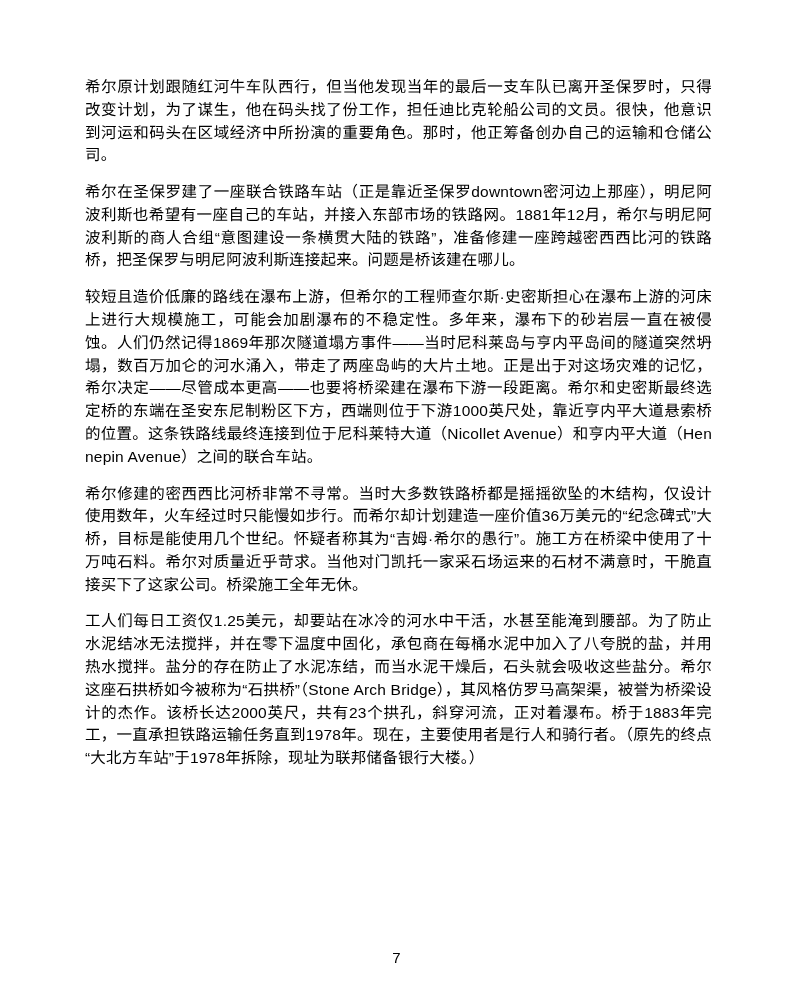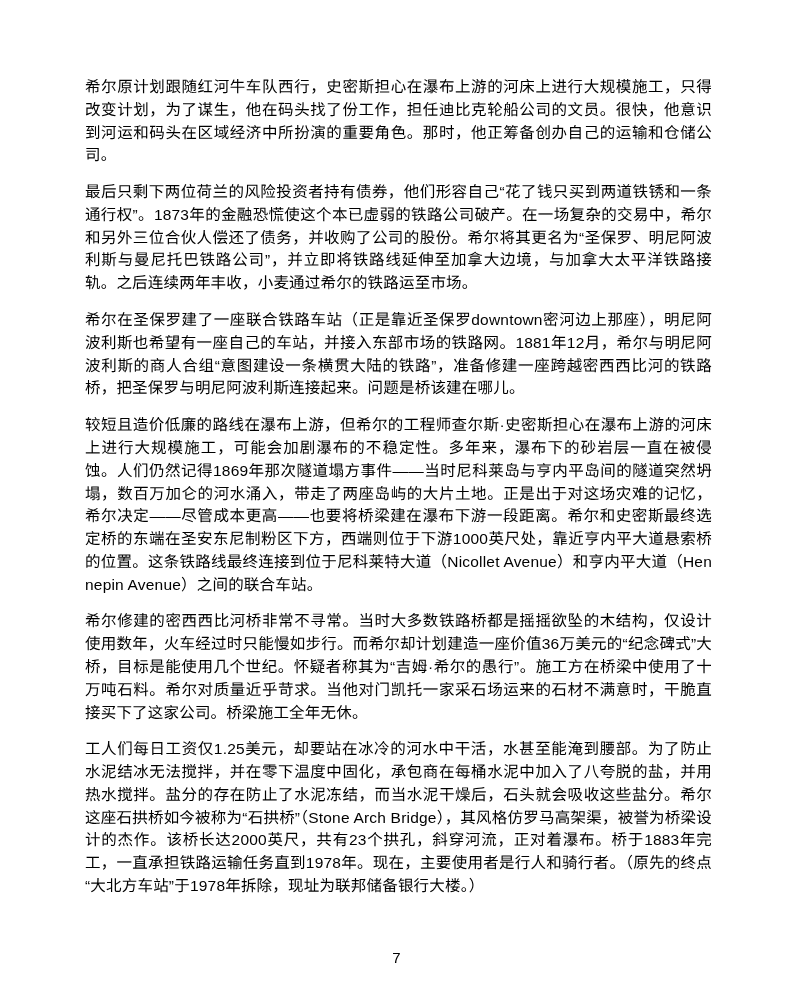--- a/index.html
+++ b/index.html
@@ -38,21 +38,20 @@
     text-align: center;
     font-size: 15px;
     color: #000000;
   }
 </style>
 </head>
 <body>
 
 <div class="page">
   <div class="content">
-    <p>希尔原计划跟随红河牛车队西行，史密斯担心在瀑布上游的河床上进行大规模施工，只得改变计划，为了谋生，他在码头找了份工作，担任迪比克轮船公司的文员。很快，他意识到河运和码头在区域经济中所扮演的重要角色。那时，他正筹备创办自己的运输和仓储公司。</p>
-    <p>最后只剩下两位荷兰的风险投资者持有债券，他们形容自己“花了钱只买到两道铁锈和一条通行权”。1873年的金融恐慌使这个本已虚弱的铁路公司破产。在一场复杂的交易中，希尔和另外三位合伙人偿还了债务，并收购了公司的股份。希尔将其更名为“圣保罗、明尼阿波利斯与曼尼托巴铁路公司”，并立即将铁路线延伸至加拿大边境，与加拿大太平洋铁路接轨。之后连续两年丰收，小麦通过希尔的铁路运至市场。</p>
+    <p>希尔原计划跟随红河牛车队西行，但当他发现当年的最后一支车队已离开圣保罗时，只得改变计划，为了谋生，他在码头找了份工作，担任迪比克轮船公司的文员。很快，他意识到河运和码头在区域经济中所扮演的重要角色。那时，他正筹备创办自己的运输和仓储公司。</p>
     <p>希尔在圣保罗建了一座联合铁路车站（正是靠近圣保罗downtown密河边上那座），明尼阿波利斯也希望有一座自己的车站，并接入东部市场的铁路网。1881年12月，希尔与明尼阿波利斯的商人合组“意图建设一条横贯大陆的铁路”，准备修建一座跨越密西西比河的铁路桥，把圣保罗与明尼阿波利斯连接起来。问题是桥该建在哪儿。</p>
     <p>较短且造价低廉的路线在瀑布上游，但希尔的工程师查尔斯·史密斯担心在瀑布上游的河床上进行大规模施工，可能会加剧瀑布的不稳定性。多年来，瀑布下的砂岩层一直在被侵蚀。人们仍然记得1869年那次隧道塌方事件——当时尼科莱岛与亨内平岛间的隧道突然坍塌，数百万加仑的河水涌入，带走了两座岛屿的大片土地。正是出于对这场灾难的记忆，希尔决定——尽管成本更高——也要将桥梁建在瀑布下游一段距离。希尔和史密斯最终选定桥的东端在圣安东尼制粉区下方，西端则位于下游1000英尺处，靠近亨内平大道悬索桥的位置。这条铁路线最终连接到位于尼科莱特大道（Nicollet Avenue）和亨内平大道（Hennepin Avenue）之间的联合车站。</p>
     <p>希尔修建的密西西比河桥非常不寻常。当时大多数铁路桥都是摇摇欲坠的木结构，仅设计使用数年，火车经过时只能慢如步行。而希尔却计划建造一座价值36万美元的“纪念碑式”大桥，目标是能使用几个世纪。怀疑者称其为“吉姆·希尔的愚行”。施工方在桥梁中使用了十万吨石料。希尔对质量近乎苛求。当他对门凯托一家采石场运来的石材不满意时，干脆直接买下了这家公司。桥梁施工全年无休。</p>
     <p>工人们每日工资仅1.25美元，却要站在冰冷的河水中干活，水甚至能淹到腰部。为了防止水泥结冰无法搅拌，并在零下温度中固化，承包商在每桶水泥中加入了八夸脱的盐，并用热水搅拌。盐分的存在防止了水泥冻结，而当水泥干燥后，石头就会吸收这些盐分。希尔这座石拱桥如今被称为“石拱桥”（Stone Arch Bridge），其风格仿罗马高架渠，被誉为桥梁设计的杰作。该桥长达2000英尺，共有23个拱孔，斜穿河流，正对着瀑布。桥于1883年完工，一直承担铁路运输任务直到1978年。现在，主要使用者是行人和骑行者。（原先的终点“大北方车站”于1978年拆除，现址为联邦储备银行大楼。）</p>
   </div>
   <div class="page-number">7</div>
 </div>
 
 </body></html>

